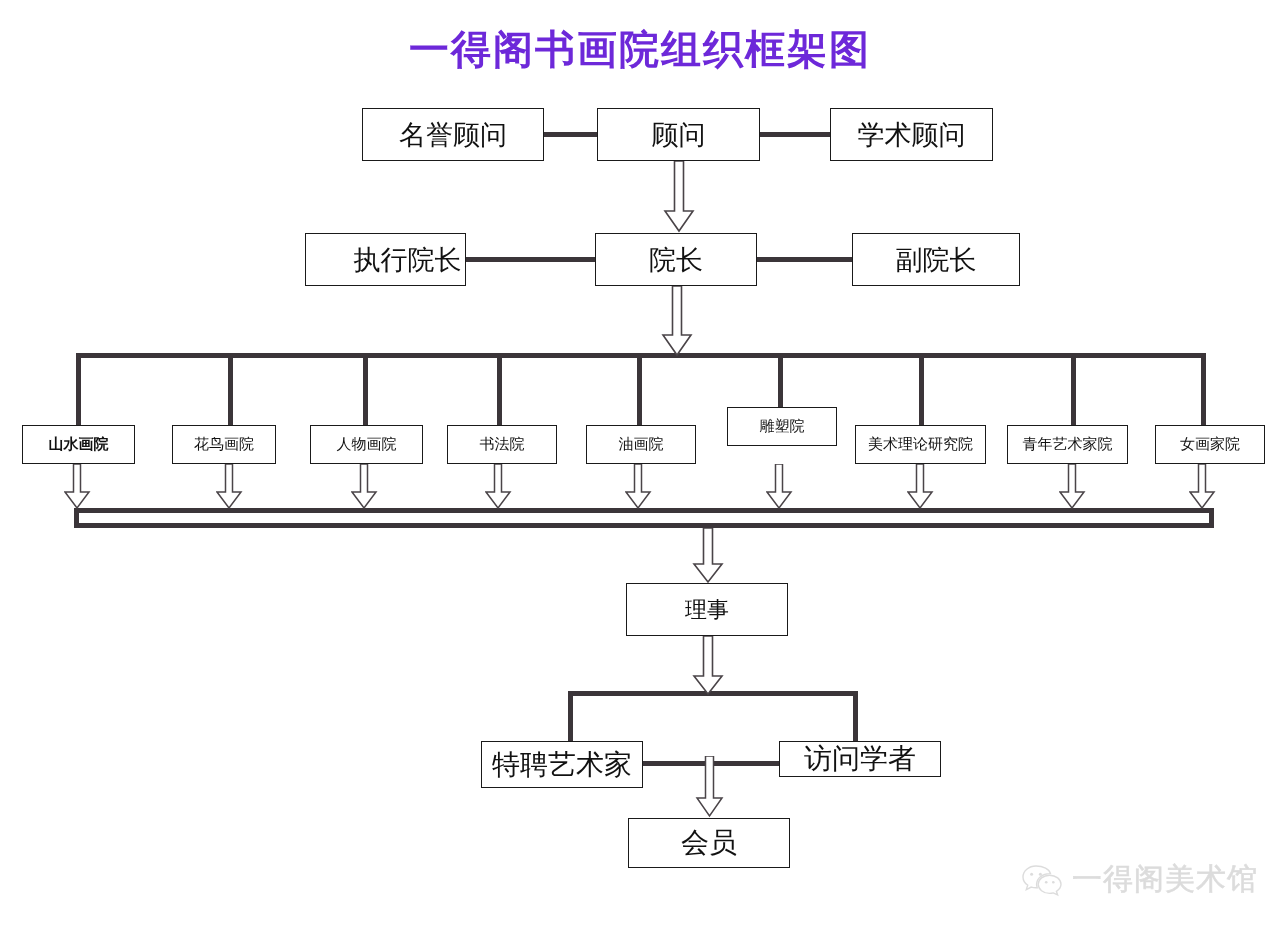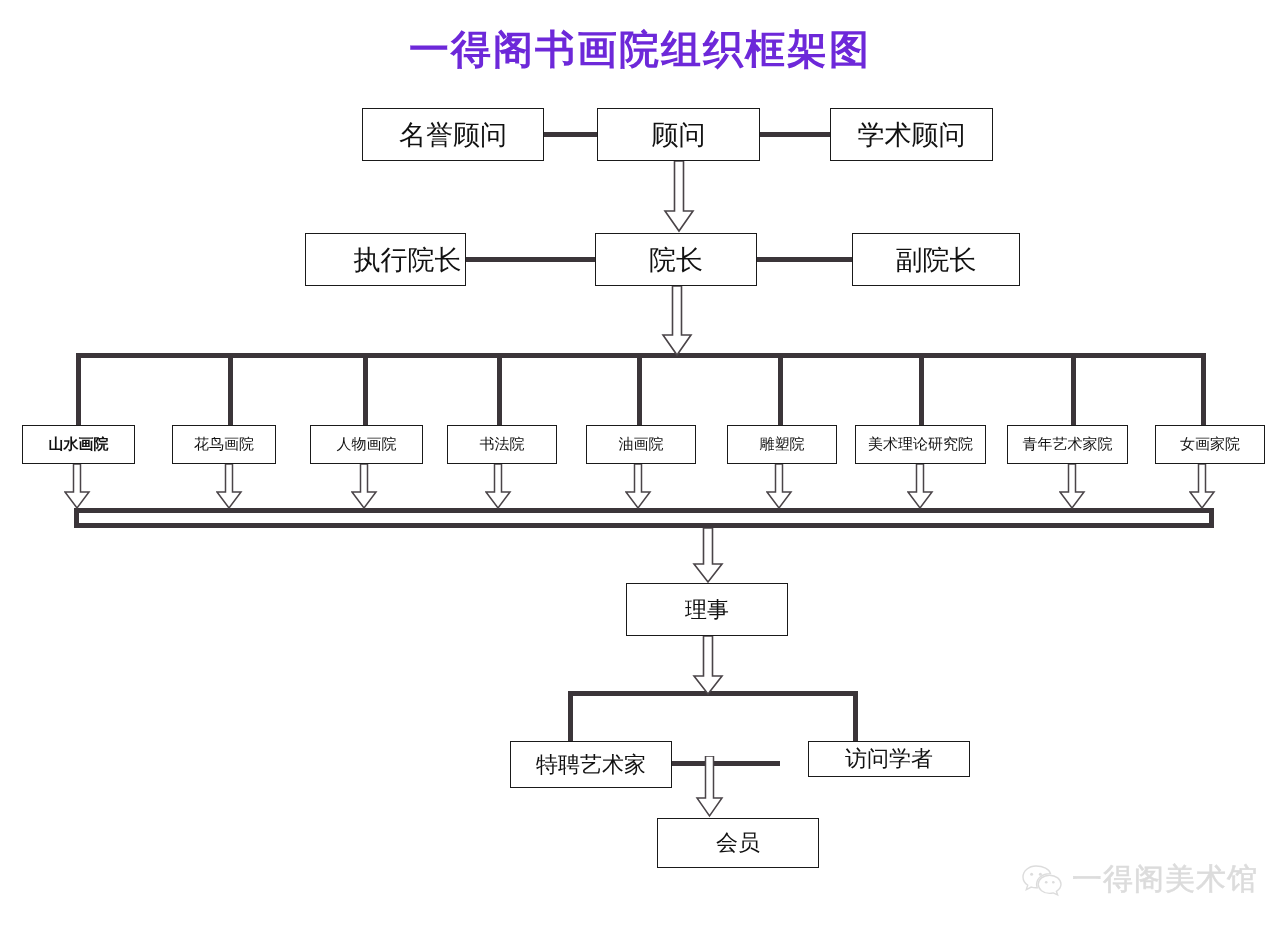--- a/index.html
+++ b/index.html
@@ -39,21 +39,21 @@
     justify-content: center;
     color: #111111;
     font-family: "DejaVu Serif", "Liberation Serif", serif;
     line-height: 1;
     z-index: 6;
   }
   .node.lvl1 { font-size: 27px; }
   .node.lvl2 { font-size: 27px; }
   .node.dept { font-size: 15px; border-width: 1.4px; }
   .node.lvl4 { font-size: 22px; }
-  .node.lvl5 { font-size: 22px; margin-left: 29px; }
+  .node.lvl5 { font-size: 28px; }
 
   
   .hbar {
     position: absolute;
     background: #3b3539;
     z-index: 3;
   }
   .vbar {
     position: absolute;
     background: #3b3539;
@@ -158,21 +158,21 @@
   </div>
   <div class="node dept" style="left:310px; top:425px; width:113px; height:39px;">
     <span>人物画院</span>
   </div>
   <div class="node dept" style="left:447px; top:425px; width:110px; height:39px;">
     <span>书法院</span>
   </div>
   <div class="node dept" style="left:586px; top:425px; width:110px; height:39px;">
     <span>油画院</span>
   </div>
-  <div class="node dept" style="left:727px; top:425px; width:110px; height:39px;">
+  <div class="node dept" style="left:727px; top:407px; width:110px; height:39px;">
     <span>雕塑院</span>
   </div>
   <div class="node dept" style="left:855px; top:425px; width:131px; height:39px;">
     <span>美术理论研究院</span>
   </div>
   <div class="node dept" style="left:1007px; top:425px; width:121px; height:39px;">
     <span>青年艺术家院</span>
   </div>
   <div class="node dept" style="left:1155px; top:425px; width:110px; height:39px;">
     <span>女画家院</span>

